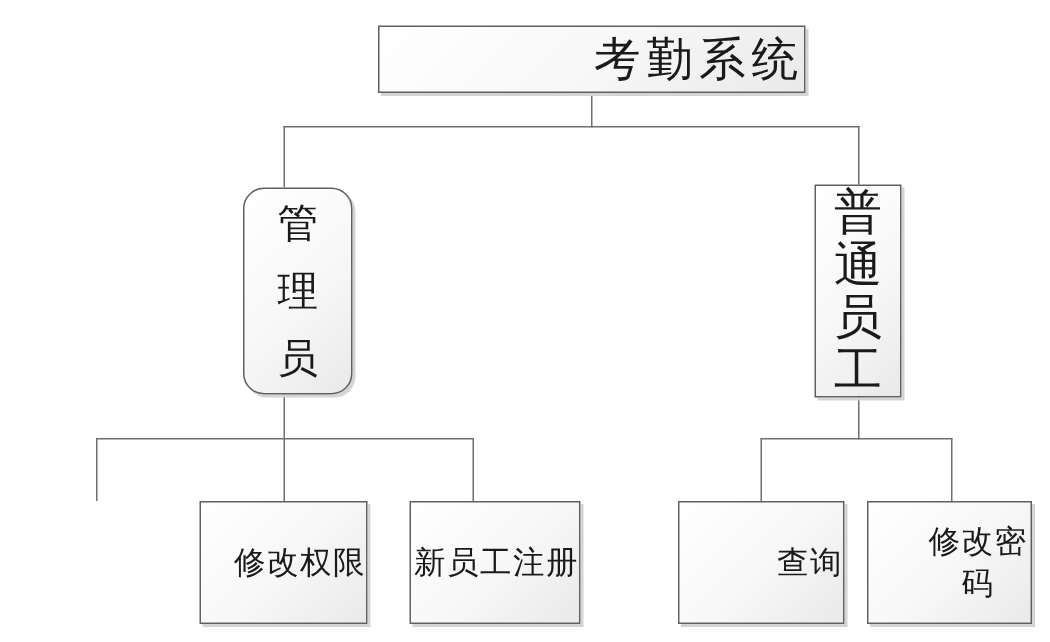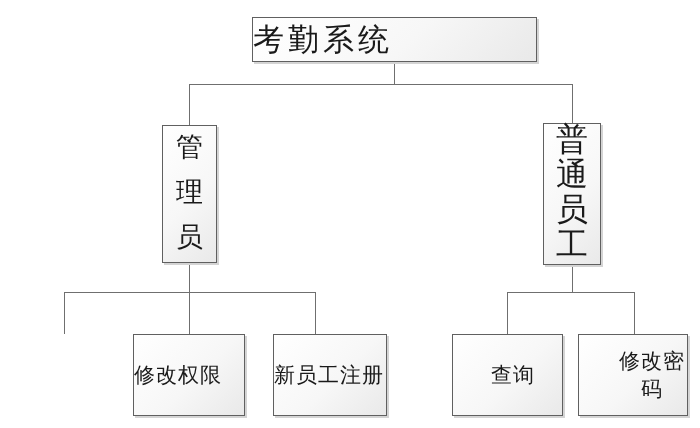--- a/index.html
+++ b/index.html
@@ -17,40 +17,40 @@
     color: #1a1a1a;
   }
   .node {
     position: absolute;
     box-sizing: border-box;
     border: 1px solid #606060;
     background: linear-gradient(135deg, #ffffff 0%, #f7f7f7 55%, #e9e9e9 100%);
     box-shadow: 2px 2px 0 #d4d4d4;
     display: flex;
     align-items: center;
-    justify-content: flex-start;
+    justify-content: flex-end;
     text-align: center;
-    font-family: Liberation Mono, monospace;
   }
   .node-root {
     left: 252px; top: 17px; width: 285px; height: 45px;
     font-size: 31px;
     letter-spacing: 4px;
   }
   .node-vert span {
     display: block;
     width: 1em;
     margin: 0 auto;
     word-break: break-all;
     text-align: center;
   }
   .node-admin {
-    left: 162px; top: 125px; width: 55px; height: 138px;
+    left: 162px; top: 125px; width: 73px; height: 138px;
     font-size: 27px;
     line-height: 45px;
+    border-radius: 14px;
   }
   .node-emp {
     left: 543px; top: 123px; width: 58px; height: 142px;
     font-size: 32px;
     line-height: 35px;
   }
   .node-leaf {
     top: 334px; height: 82px;
     font-size: 21px;
     letter-spacing: 1px;

